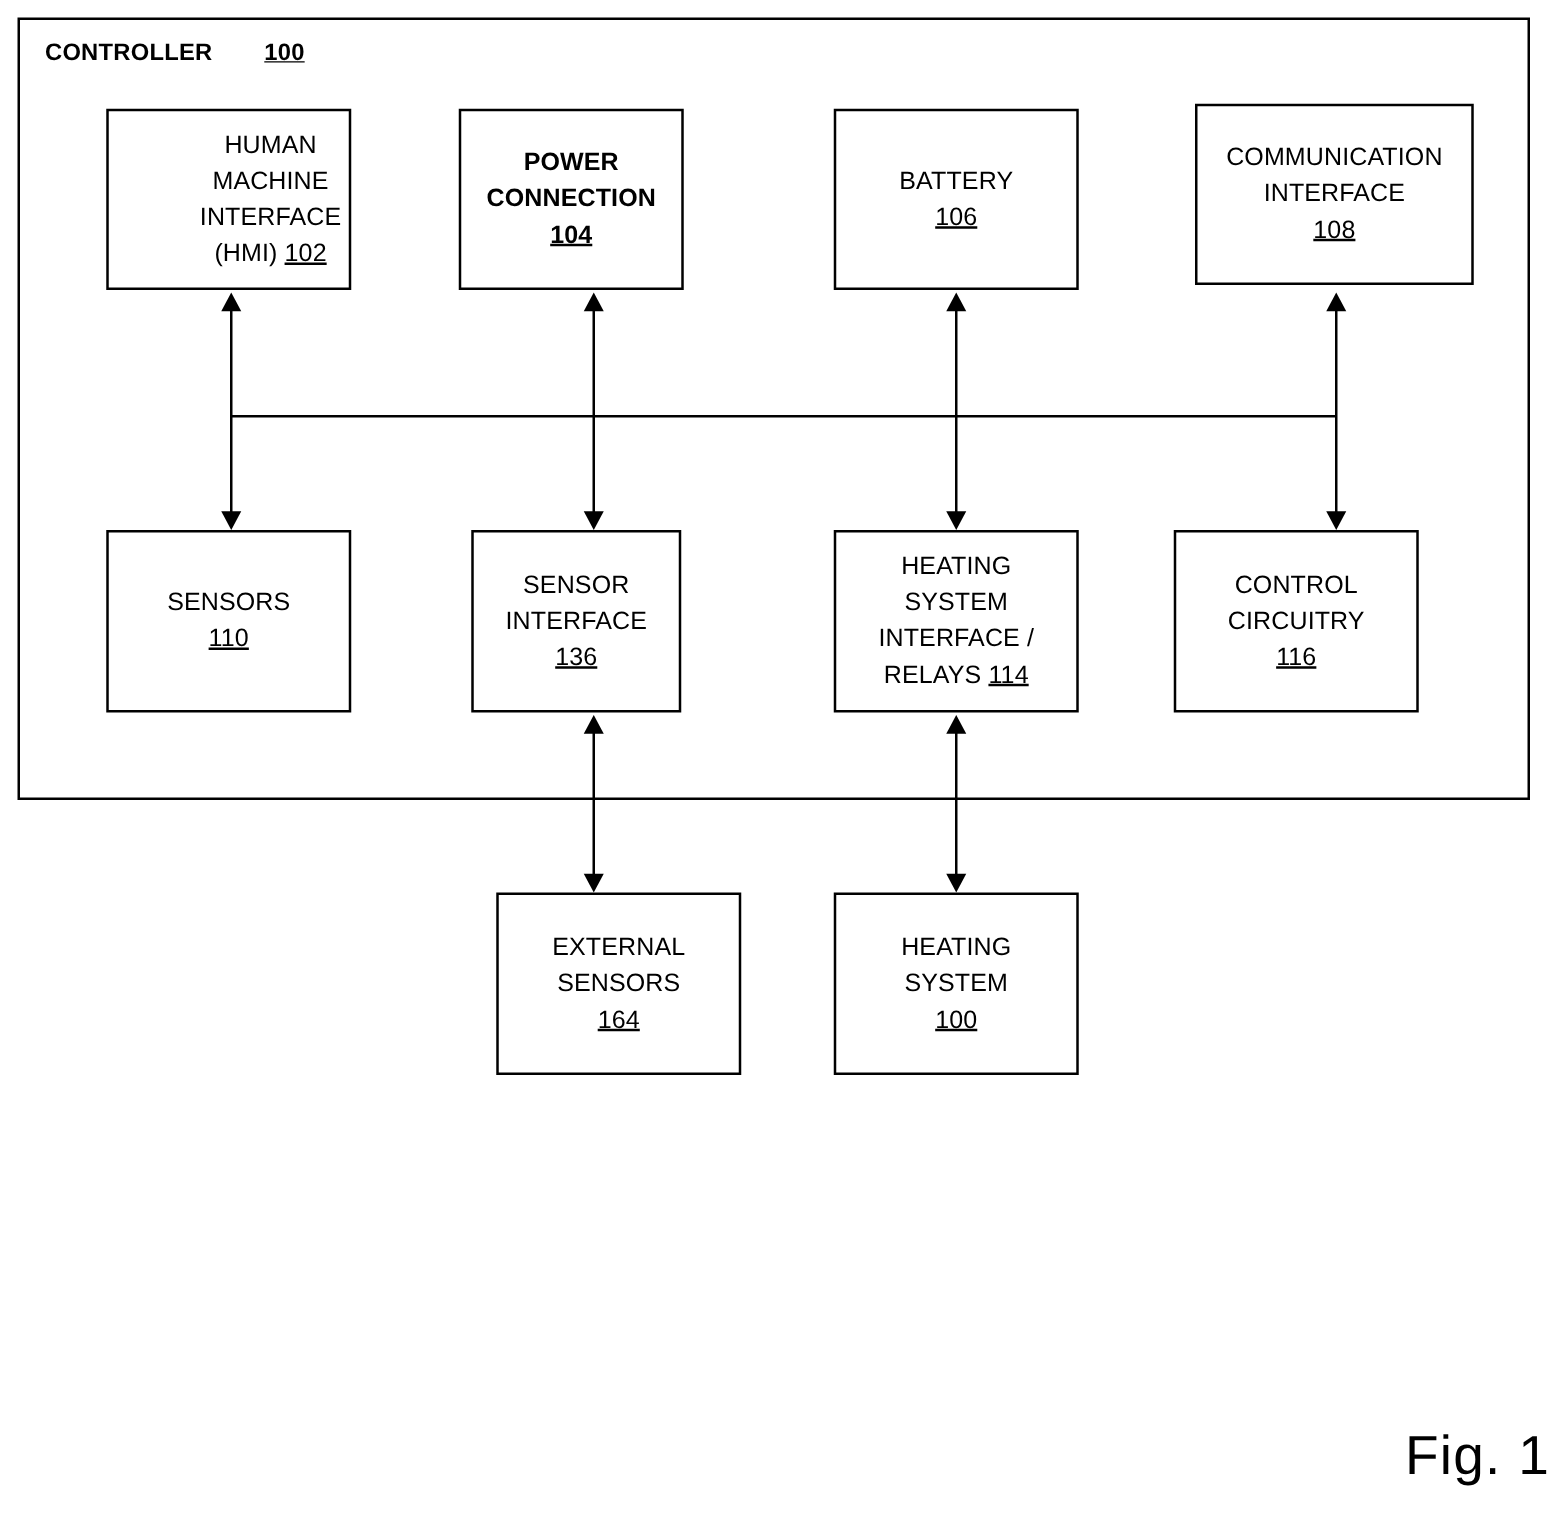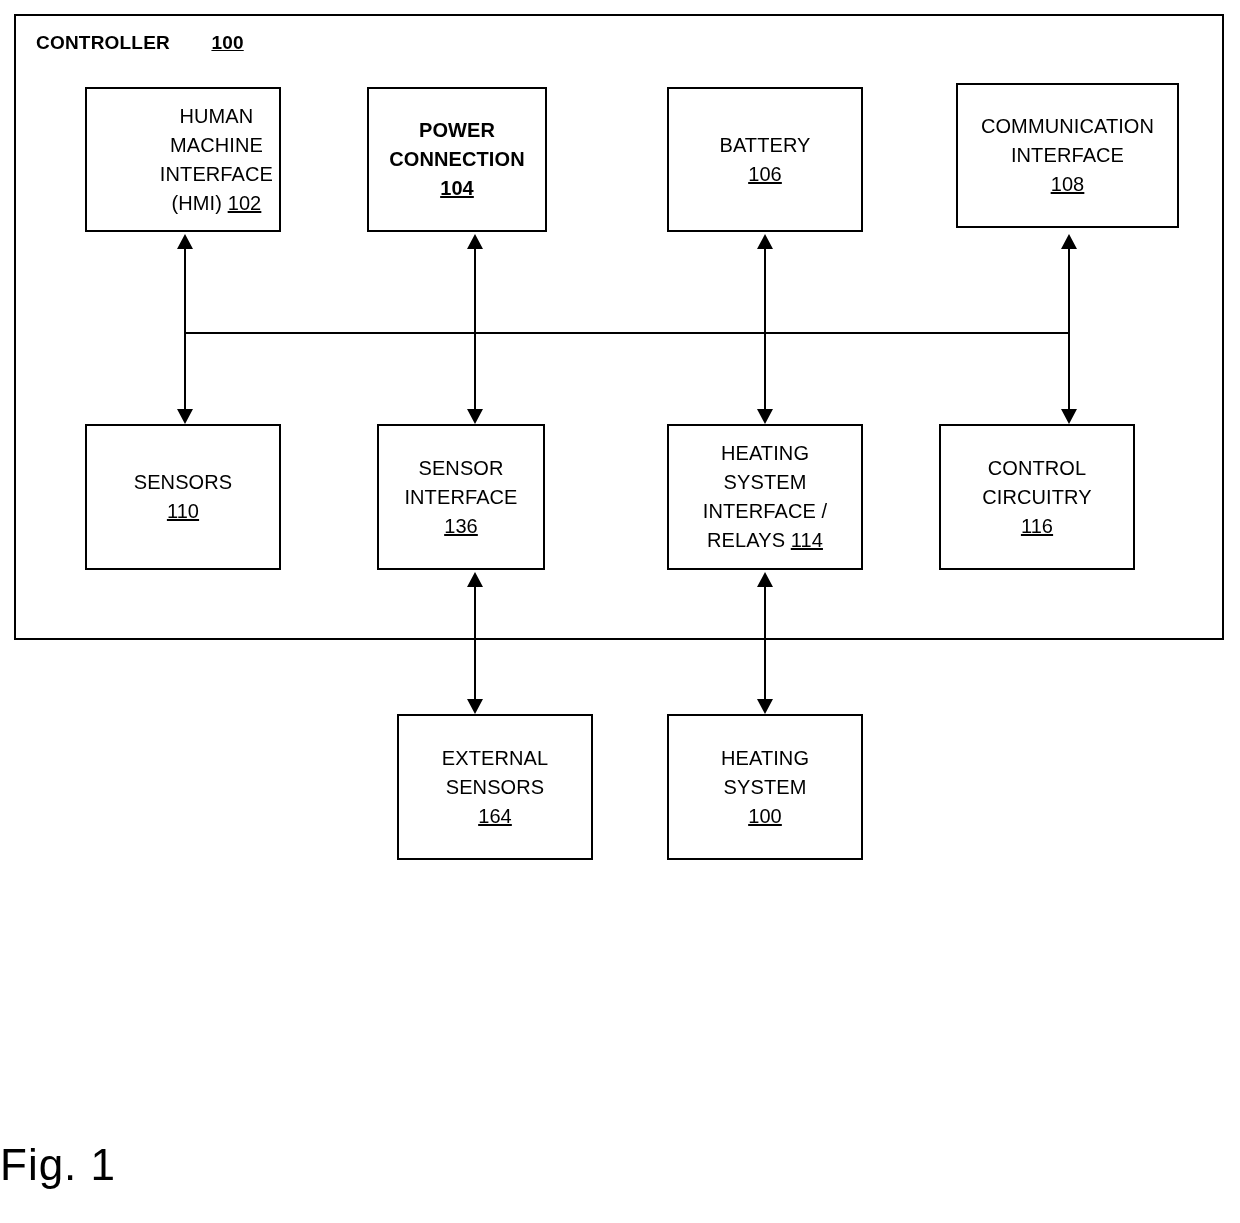--- a/index.html
+++ b/index.html
@@ -90,21 +90,21 @@
   .arrow-down {
     border-top: 15px solid #000000;
   }
 
   
   .fig-caption {
     position: absolute;
     left: 0;
     top: 1140px;
     width: 1240px;
-    text-align: left;
+    text-align: right;
     font-size: 44px;
     letter-spacing: 1px;
   }
 </style>
 </head>
 <body>
 
 <div id="page">
 
   <div class="controller-frame"></div>

